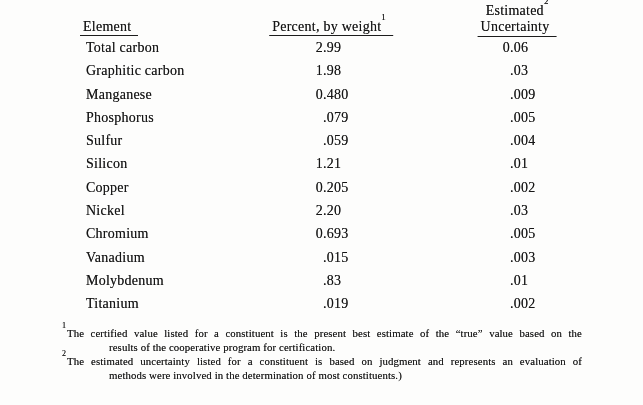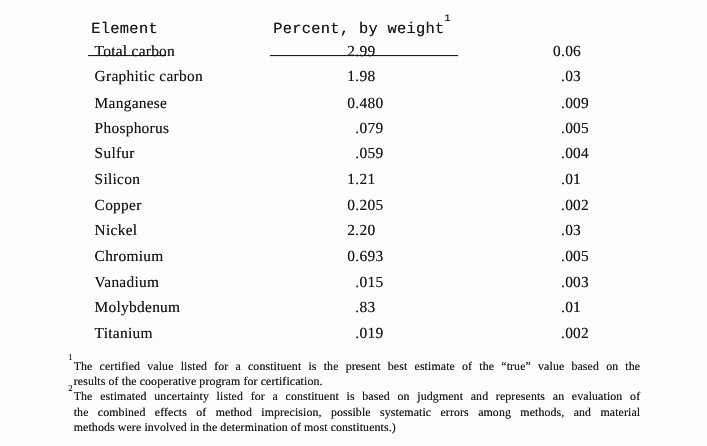--- a/index.html
+++ b/index.html
@@ -14,56 +14,60 @@
     background:#fdfdfc;
     text-shadow:0 0 0.5px rgba(10,10,10,0.6); 
   }
   
   .tbl{position:absolute;inset:0;font-size:14px;letter-spacing:0.25px;}
   .h-el{position:absolute;left:80px;top:19px;white-space:nowrap;}
   .h-pct{position:absolute;left:331px;top:19px;transform:translateX(-50%);white-space:nowrap;}
   .h-est{position:absolute;left:517px;top:3px;transform:translateX(-50%);text-align:center;white-space:nowrap;}
   .h-est .l1{line-height:16px;}
   .h-est .l2{display:inline-block;line-height:16px;}
-  .ul{border-bottom:1.8px solid #1c1c1c;padding:0 7px 15px 3px;font-family:Liberation Mono, monospace;}
+  .ul{border-bottom:1.8px solid #1c1c1c;padding:0 7px 1px 3px;}
   sup.s{font-size:9px;letter-spacing:0;position:relative;top:-5px;line-height:0;}
   
   .tbody{position:absolute;left:0;top:36px;width:643px;}
   .row{position:relative;height:23.3px;line-height:23.3px;white-space:nowrap;text-decoration:underline;}
   .el{position:absolute;left:86px;}
   .val{position:absolute;}
   .pct{left:276px;}
   .unc{left:462px;}
   .ip{display:inline-block;width:47px;text-align:right;}
   .unc .ip{width:48px;}
   .fp{display:inline-block;text-align:left;}
   
   .fns{
     position:absolute;left:62px;top:327px;width:520px;
     font-size:10.8px;line-height:13.9px;letter-spacing:0.1px;
   }
   .fline{white-space:normal;}
   .fline.just{text-align:justify;text-align-last:justify;}
-  .fline:not(.first){padding-left:5px;}
+  .fline:not(.first){padding-left:5px;margin-left:42px;}
   .fns sup.s{font-size:8px;top:-4px;margin-right:1px;}
 </style>
 </head>
 <body>
 
 <div class="page">
   <div class="tbl">
 
     <div class="h-el">
       <span class="ul">Element</span>
     </div>
 
     <div class="h-pct">
       <span class="ul"><span>Percent, by weight</span><sup class="s">1</sup></span>
     </div>
 
+    <div class="h-est">
+      <div class="l1"><span>Estimated</span><sup class="s">2</sup></div>
+      <span class="l2 ul">Uncertainty</span>
+    </div>
 
     <div class="tbody">
         <div class="row">
           <span class="el">Total carbon</span>
           <span class="val pct"><span class="ip">2</span><span class="fp">.99</span></span>
           <span class="val unc"><span class="ip">0</span><span class="fp">.06</span></span>
         </div>
         <div class="row">
           <span class="el">Graphitic carbon</span>
           <span class="val pct"><span class="ip">1</span><span class="fp">.98</span></span>
@@ -122,17 +126,16 @@
       </div>
   </div>
 
   <div class="fns">
       <div>
         <div class="fline first just"><sup class="s">1</sup><span>The certified value listed for a constituent is the present best estimate of the “true” value based on the</span></div>
         <div class="fline">results of the cooperative program for certification.</div>
       </div>
       <div>
         <div class="fline first just"><sup class="s">2</sup><span>The estimated uncertainty listed for a constituent is based on judgment and represents an evaluation of</span></div>
-        <div class="fline just">the combined effects of method imprecision, possible systematic errors among methods, and material</div>
         <div class="fline">methods were involved in the determination of most constituents.)</div>
       </div>
     </div>
 </div>
 
 </body></html>

